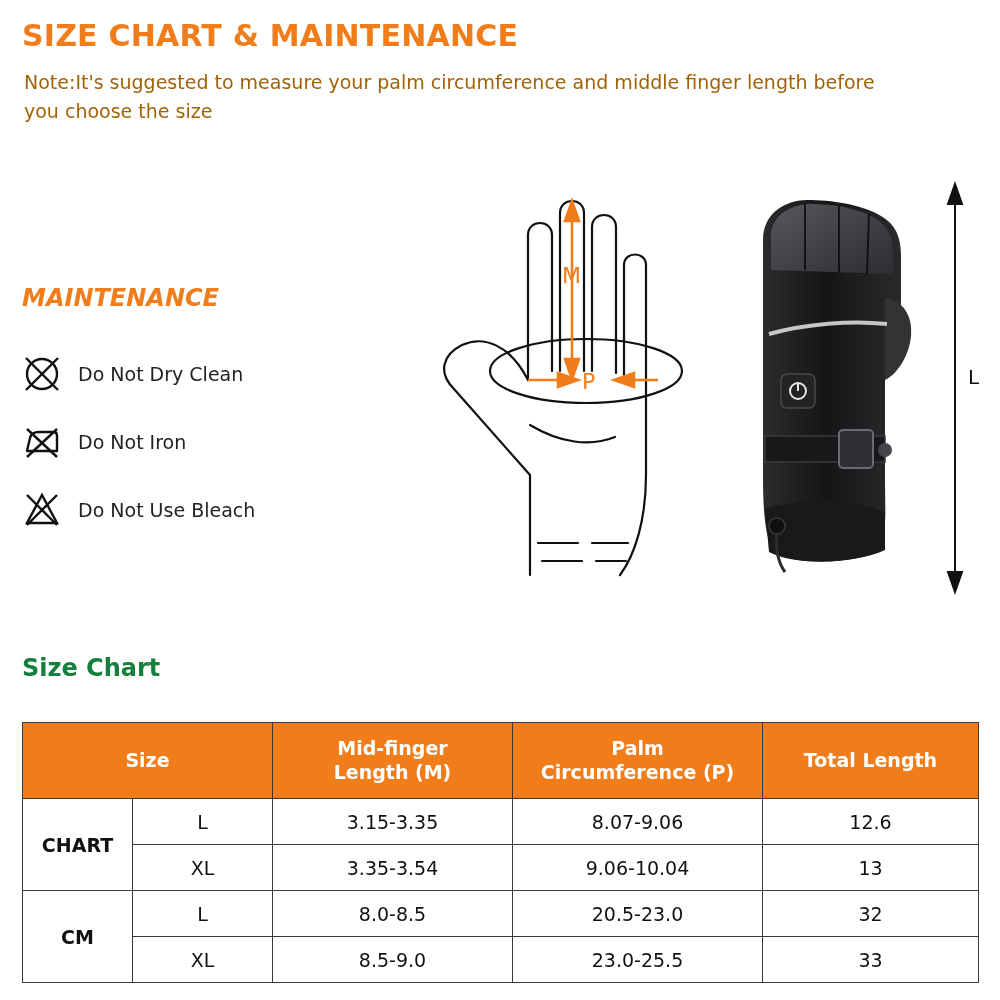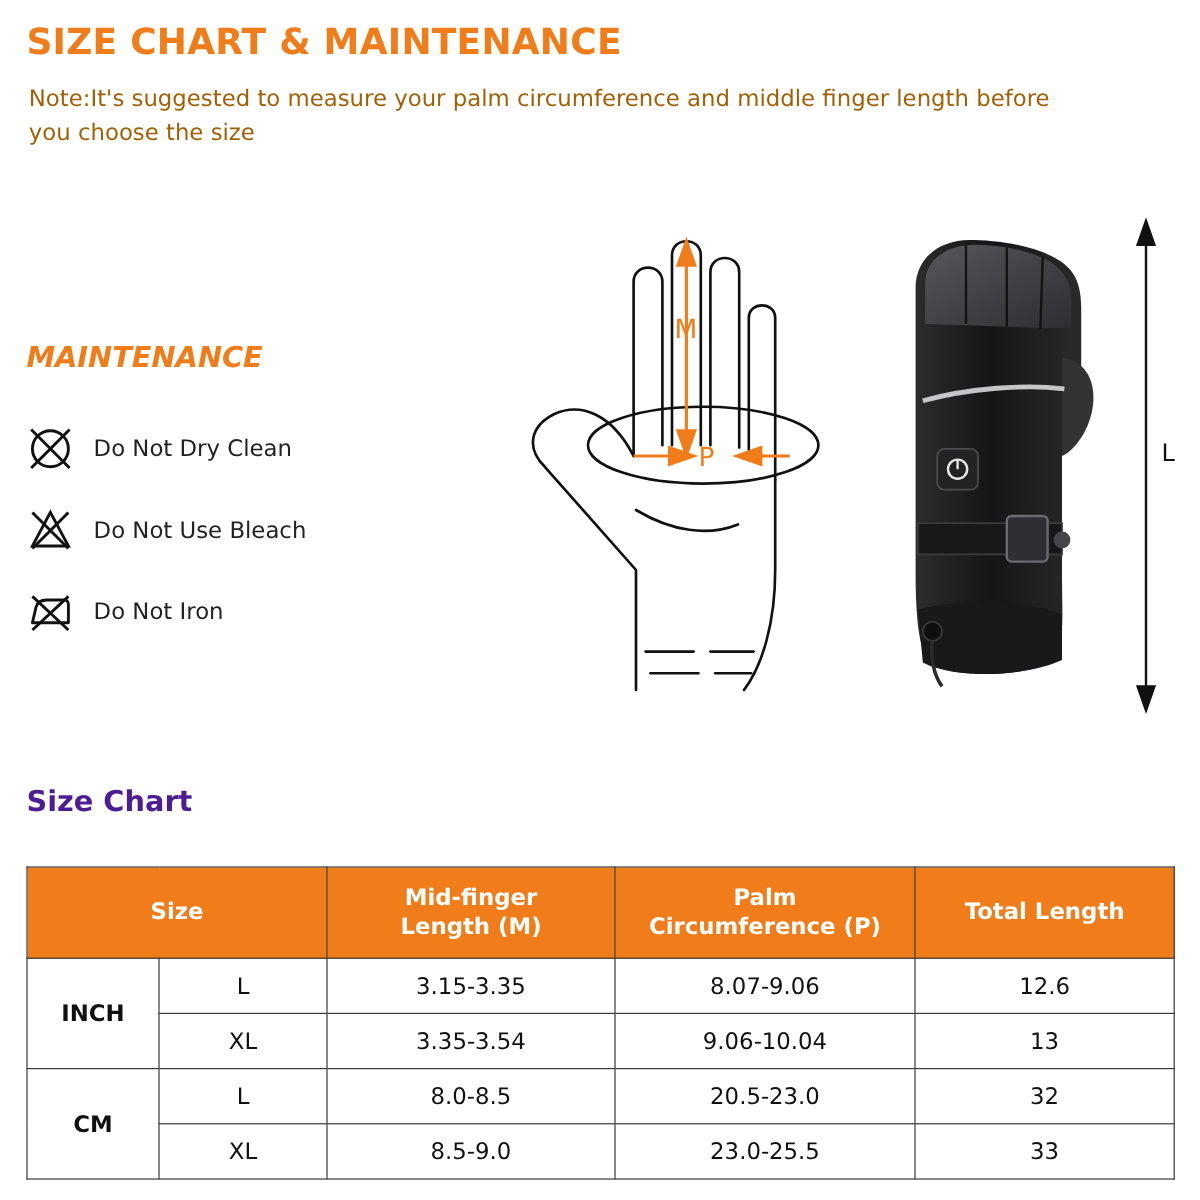--- a/index.html
+++ b/index.html
@@ -98,21 +98,21 @@
     color: #111;
   }
 
   
   .chart-title {
     position: absolute;
     left: 22px;
     top: 654px;
     font-size: 24px;
     font-weight: bold;
-    color: #4c1d95;
+    color: #15803d;
   }
   table.size-chart {
     position: absolute;
     left: 22px;
     top: 722px;
     width: 956px;
     border-collapse: collapse;
     table-layout: fixed;
     border-radius: 19px;
   }
@@ -160,37 +160,37 @@
           <line x1="6" y1="6" x2="38" y2="38" stroke="#111" stroke-width="2.4"></line>
           <line x1="38" y1="6" x2="6" y2="38" stroke="#111" stroke-width="2.4"></line>
         </svg>
       </span>
       <span class="maint-label">Do Not Dry Clean</span>
     </div>
 
     <div class="maint-item">
       <span class="maint-icon">
         <svg width="44" height="44" viewBox="0 0 44 44">
+          <path d="M7 31 L10 18 C11 14 14 12 19 12 L34 12 C36 12 37 14 37 16 L37 31 Z" fill="none" stroke="#111" stroke-width="2.4" stroke-linejoin="round"></path>
+          <line x1="7" y1="9" x2="37" y2="37" stroke="#111" stroke-width="2.4"></line>
+          <line x1="37" y1="9" x2="7" y2="37" stroke="#111" stroke-width="2.4"></line>
+        </svg>
+      </span>
+      <span class="maint-label">Do Not Iron</span>
+    </div>
+
+    <div class="maint-item">
+      <span class="maint-icon">
+        <svg width="44" height="44" viewBox="0 0 44 44">
           <polygon points="22,7 37,35 7,35" fill="none" stroke="#111" stroke-width="2.4"></polygon>
           <line x1="7" y1="7" x2="37" y2="37" stroke="#111" stroke-width="2.4"></line>
           <line x1="37" y1="7" x2="7" y2="37" stroke="#111" stroke-width="2.4"></line>
         </svg>
       </span>
       <span class="maint-label">Do Not Use Bleach</span>
-    </div>
-
-    <div class="maint-item">
-      <span class="maint-icon">
-        <svg width="44" height="44" viewBox="0 0 44 44">
-          <path d="M7 31 L10 18 C11 14 14 12 19 12 L34 12 C36 12 37 14 37 16 L37 31 Z" fill="none" stroke="#111" stroke-width="2.4" stroke-linejoin="round"></path>
-          <line x1="7" y1="9" x2="37" y2="37" stroke="#111" stroke-width="2.4"></line>
-          <line x1="37" y1="9" x2="7" y2="37" stroke="#111" stroke-width="2.4"></line>
-        </svg>
-      </span>
-      <span class="maint-label">Do Not Iron</span>
     </div>
   </div>
 
   <div class="hand-svg">
     <svg width="320" height="420" viewBox="0 0 320 420">
       <g fill="none" stroke="#111" stroke-width="2.2" stroke-linecap="round" stroke-linejoin="round">
 
         <path d="M118 205 L118 60 C118 44 142 44 142 60 L142 196"></path>
 
         <path d="M150 196 L150 38 C150 22 174 22 174 38 L174 196"></path>
@@ -307,21 +307,21 @@
         </th>
         <th>
           <div>Palm</div>
           <div>Circumference (P)</div>
         </th>
         <th>Total Length</th>
       </tr>
     </thead>
     <tbody>
       <tr>
-        <td class="unit-cell" rowspan="2">INCH</td>
+        <td class="unit-cell" rowspan="2">CHART</td>
         <td>L</td>
         <td>3.15-3.35</td>
         <td>8.07-9.06</td>
         <td>12.6</td>
       </tr>
       <tr>
         <td>XL</td>
         <td>3.35-3.54</td>
         <td>9.06-10.04</td>
         <td>13</td>

